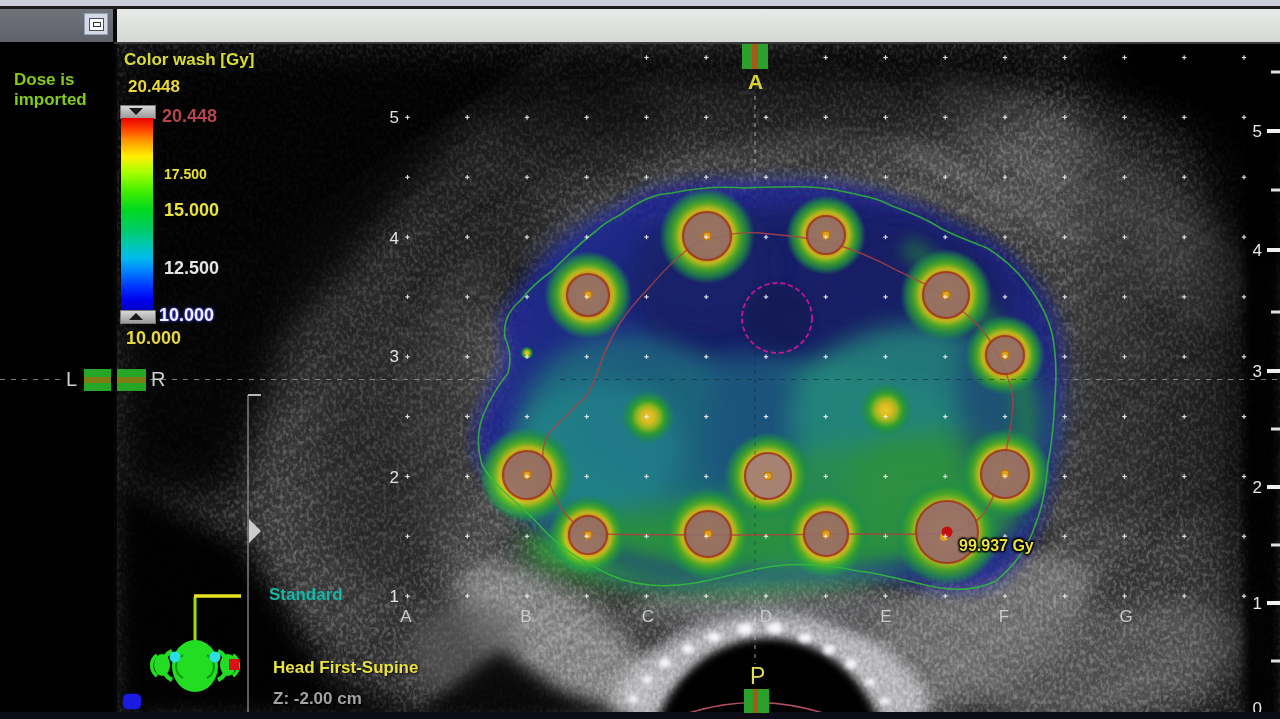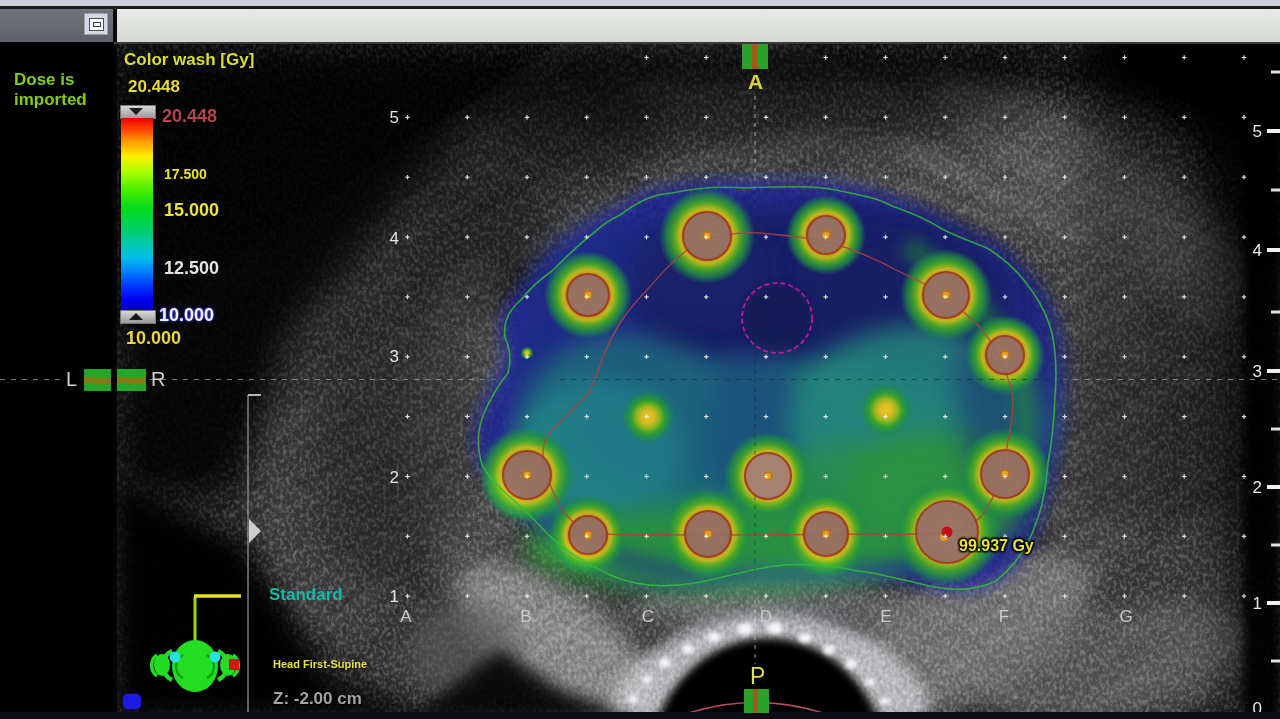--- a/index.html
+++ b/index.html
@@ -647,17 +647,17 @@
     <path d="M 183,655 A 13 13 0 0 0 183,678" fill="none" stroke="#0d9a0d" stroke-width="2"></path>
     <path d="M 207,655 A 13 13 0 0 1 207,678" fill="none" stroke="#0d9a0d" stroke-width="2"></path>
     <rect x="229" y="659" width="10" height="11" fill="#dd1111"></rect>
     <circle cx="175" cy="657" r="5.5" fill="#2ae0e0"></circle>
     <circle cx="215" cy="657" r="5.5" fill="#2ae0e0"></circle>
   </svg>
   <div class="t" style="left:245px;top:585px;font-size:17px;font-weight:bold;color:#14b8a6;margin-left:24px;">Standard</div>
 
   <div class="t" style="left:123px;top:694px;width:18px;height:15px;background:#1a1ae0;border-radius:5px;box-shadow:0 0 2px #1a1ae0;"></div>
 
-  <div class="t" style="left:273px;top:658px;font-size:11px;font-weight:bold;color:#e9e23b;text-shadow:1px 1px 2px #000;">Head First-Supine</div>
+  <div class="t" style="left:273px;top:658px;font-size:17px;font-weight:bold;color:#e9e23b;text-shadow:1px 1px 2px #000;">Head First-Supine</div>
   <div class="t" style="left:273px;top:689px;font-size:17px;font-weight:bold;color:#a3a3a3;text-shadow:1px 1px 2px #000;">Z: -2.00 cm</div>
 
   <div class="t" style="left:959px;top:537px;font-size:16px;font-weight:bold;color:#e9e23b;text-shadow:0 0 3px #000,0 0 3px #000,1px 1px 2px #000,-1px -1px 2px #000,1px -1px 2px #000,-1px 1px 2px #000;">99.937 Gy</div>
 </div>
 
 </body></html>

